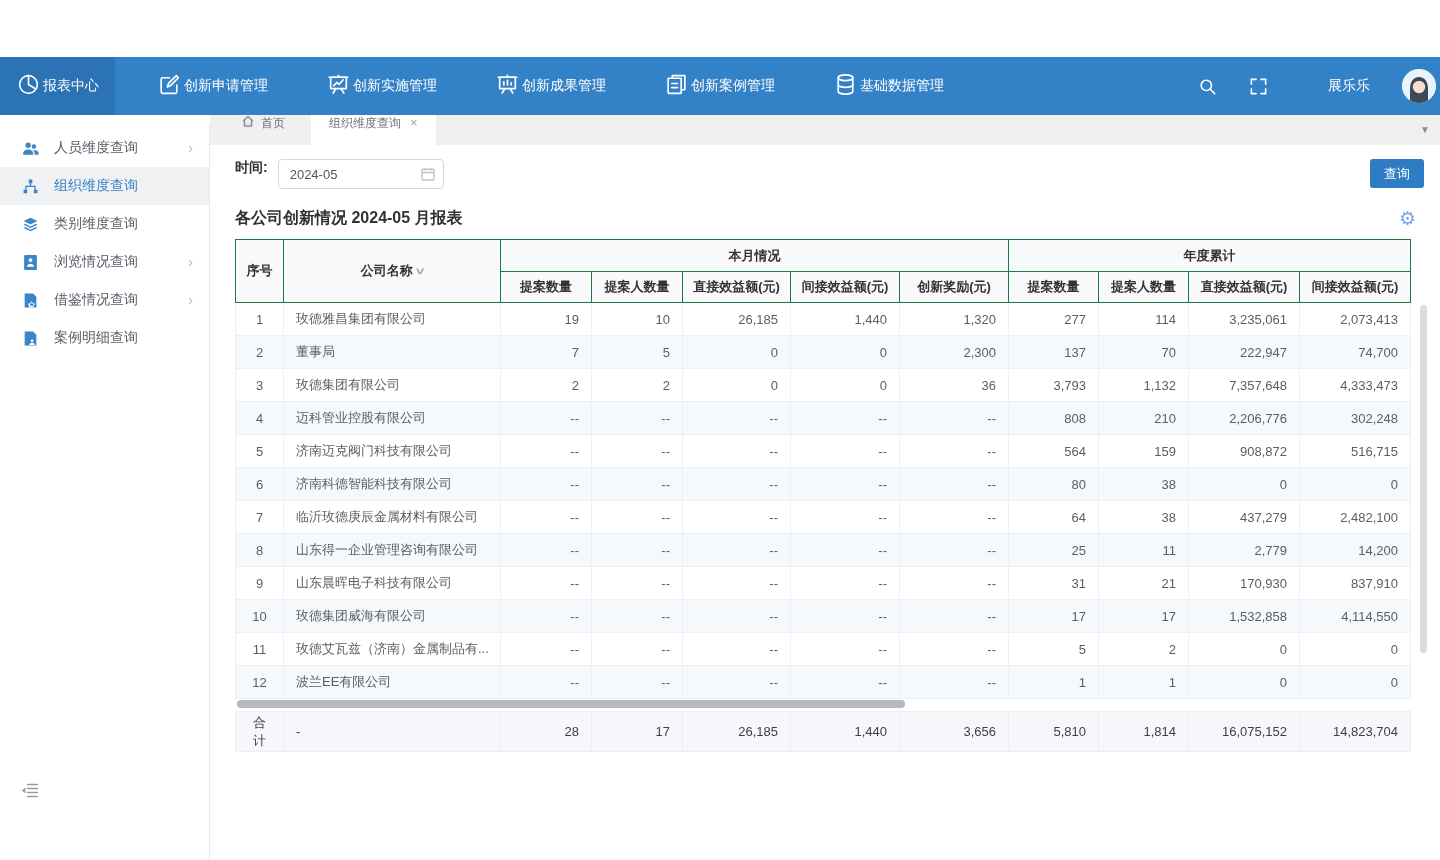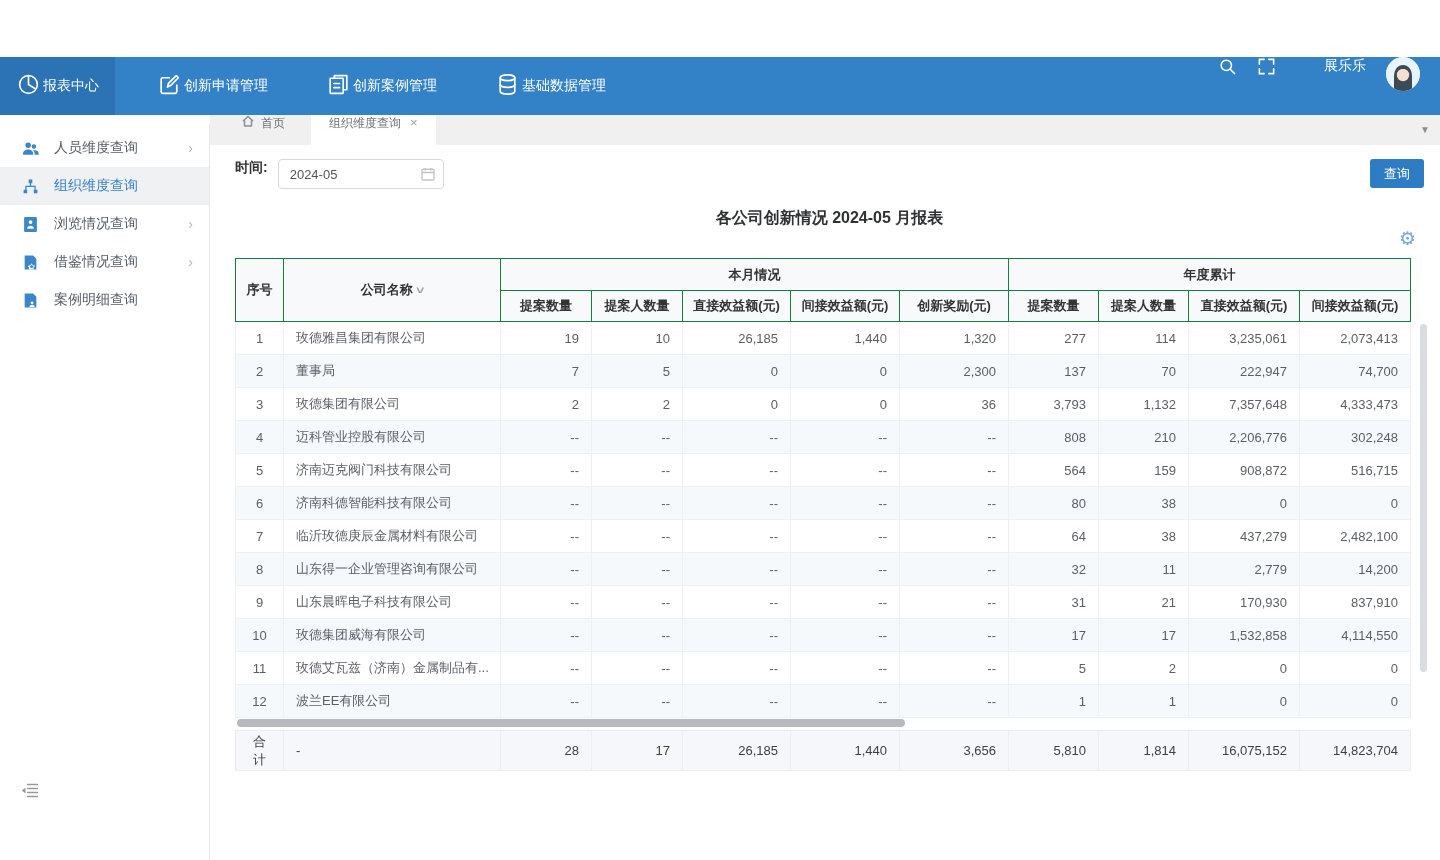--- a/index.html
+++ b/index.html
@@ -8,21 +8,21 @@
   .page { position:relative; width:1440px; height:860px; background:#fff; overflow:hidden; }
 
   
   .topbar { position:absolute; top:57px; left:0; right:0; height:58px; background:#3381c7; display:flex; align-items:stretch; }
   .logo { width:210px; display:flex; align-items:center; justify-content:center; color:#fff; font-size:22px; font-weight:bold; letter-spacing:2px; }
   .topnav { display:flex; align-items:stretch; }
   .nav-item { display:flex; flex-direction:row; align-items:center; justify-content:center; gap:2px; padding:0 16px; margin-right:26px; color:#fff; cursor:pointer; }
   .nav-item.active { background:#2b73b4; }
   .nav-item svg { width:25px; height:25px; stroke:#fff; fill:none; stroke-width:1.6; stroke-linecap:round; stroke-linejoin:round; }
   .nav-label { font-size:14px; white-space:nowrap; }
-  .topbar-right { margin-left:auto; display:flex; gap:20px; padding-right:20px; color:#fff; }
+  .topbar-right { margin-left:auto; display:flex; align-items:center; gap:32px; padding-right:4px; color:#fff; }
   .tb-icon svg { width:19px; height:19px; stroke:#fff; fill:none; stroke-width:2; stroke-linecap:round; display:block; }
   .username { font-size:14px; margin-left:28px; }
   .avatar { width:34px; height:34px; border-radius:50%; overflow:hidden; background:#eaf4fb; }
 
   
   .sidebar { position:absolute; top:124px; left:0; bottom:0; width:210px; background:#fff; border-right:1px solid #e6e8eb; padding-top:5px; }
   .side-item { height:38px; display:flex; align-items:center; gap:15px; padding:0 16px 0 22px; font-size:14px; color:#565d68; cursor:pointer; }
   .side-item.active { background:#f0f1f3; color:#3381c7; }
   .side-item svg { width:17px; height:17px; fill:#3a86c8; flex:none; }
   .side-chevron { margin-left:auto; color:#b3b7bd; font-size:14px; line-height:1; }
@@ -40,21 +40,21 @@
 
   .content { padding:14px 16px 0 25px; }
   .filter-row { display:flex; align-items:flex-start; }
   .filter-label { font-size:14px; font-weight:bold; color:#333; margin-right:10px; }
   .date-box { position:relative; width:166px; }
   .date-box input { width:166px; height:30px; border:1px solid #d5d9de; border-radius:4px; padding:0 30px 0 11px; font-size:13px; color:#555; outline:none; font-family:inherit; }
   .cal-icon { position:absolute; right:9px; top:8px; }
   .cal-icon svg { width:14px; height:14px; stroke:#bfc4cc; fill:none; stroke-width:1.4; display:block; }
   .query-btn { margin-left:auto; width:54px; height:29px; background:#2e7cc3; border:none; border-radius:3px; color:#fff; font-size:13px; cursor:pointer; font-family:inherit; }
 
-  .report-head { display:flex; align-items:center; margin:19px 0 10px;flex-direction:column; }
+  .report-head { display:flex; align-items:center; margin:19px 0 10px; }
   .report-title { font-size:16px; font-weight:bold; color:#303133; }
   .gear-btn { margin-left:auto; margin-right:8px; color:#7ba3ea; font-size:19px; line-height:1; cursor:pointer; }
 
   
   .table-zone { position:relative; width:1175px; }
   table { border-collapse:collapse; table-layout:fixed; width:1175px; }
   .grid thead th { background:#f8f9fb; border:1px solid #15803d; font-size:13px; color:#333; font-weight:600; }
   .grid thead tr.group-row th { height:32px; }
   .grid thead tr.sub-row th { height:31px; }
   .grid tbody td { border:1px solid #edf0f4; height:33px; font-size:13px; color:#5a5e66; padding:0 12px; overflow:hidden; white-space:nowrap; }
@@ -87,20 +87,42 @@
         <span class="nav-label">报表中心</span>
       </div>
       <div class="nav-item">
         <span>
           <svg viewBox="0 0 24 24">
               <path d="M19 12.5V19a1.5 1.5 0 0 1-1.5 1.5h-12A1.5 1.5 0 0 1 4 19V7a1.5 1.5 0 0 1 1.5-1.5H12"></path>
               <path d="M10 14.5l1-3.5L18.5 3.5l2 2L13 13z"></path>
             </svg>
         </span>
         <span class="nav-label">创新申请管理</span>
+      </div>
+      <div class="nav-item">
+        <span>
+          <svg viewBox="0 0 24 24">
+              <path d="M3 5h18"></path>
+              <rect x="4.5" y="5" width="15" height="11" rx="0.5"></rect>
+              <path d="M7.5 13l3-3 2 2 4-4.5"></path>
+              <path d="M12 3.2V5M9.5 16l-2.6 4.2M14.5 16l2.6 4.2"></path>
+            </svg>
+        </span>
+        <span class="nav-label">创新实施管理</span>
+      </div>
+      <div class="nav-item">
+        <span>
+          <svg viewBox="0 0 24 24">
+              <path d="M3 5h18"></path>
+              <rect x="4.5" y="5" width="15" height="11" rx="0.5"></rect>
+              <path d="M8.5 12.5V9.5M12 12.5V8M15.5 12.5v-2"></path>
+              <path d="M12 3.2V5M9.5 16l-2.6 4.2M14.5 16l2.6 4.2"></path>
+            </svg>
+        </span>
+        <span class="nav-label">创新成果管理</span>
       </div>
       <div class="nav-item">
         <span>
           <svg viewBox="0 0 24 24">
               <path d="M8 6V3.5h12V17h-3"></path>
               <rect x="4" y="6" width="12.5" height="14.5" rx="0.5"></rect>
               <path d="M7.5 11h5.5M7.5 15h5.5"></path>
             </svg>
         </span>
         <span class="nav-label">创新案例管理</span>
@@ -147,20 +169,26 @@
           <path d="M5.8 7.6a2.6 2.6 0 1 0 0-5.2 2.6 2.6 0 0 0 0 5.2zm5.4.6a2.1 2.1 0 1 0 0-4.2 2.1 2.1 0 0 0 0 4.2zM1 13.2c0-2.6 2.1-4.2 4.8-4.2s4.8 1.6 4.8 4.2v.6H1zm10.9.6v-.6c0-1.4-.5-2.6-1.4-3.4.5-.15 1-.2 1.5-.2 2.1 0 3.7 1.3 3.7 3.4v.8z"></path>
         </svg>
       <span>人员维度查询</span>
       <span class="side-chevron">›</span>
     </div>
     <div class="side-item active">
       <svg viewBox="0 0 16 16">
           <path d="M6.3 1.5h3.4v3.4H6.3zM1.5 11h3.4v3.4H1.5zm9.6 0h3.4v3.4h-3.4zM7.4 4.9h1.2v2.3h4.3V11h-1.2V8.4H4.3V11H3.1V7.2h4.3z"></path>
         </svg>
       <span>组织维度查询</span>
+    </div>
+    <div class="side-item">
+      <svg viewBox="0 0 16 16">
+          <path d="M8 1.6l6.5 3.2L8 8 1.5 4.8zM3 7.4L8 9.9l5-2.5 1.5.8-6.5 3.2-6.5-3.2zm0 3L8 12.9l5-2.5 1.5.8L8 14.4l-6.5-3.2z"></path>
+        </svg>
+      <span>类别维度查询</span>
     </div>
     <div class="side-item">
       <svg viewBox="0 0 16 16">
           <path d="M3 1h10a1 1 0 0 1 1 1v12a1 1 0 0 1-1 1H3a1 1 0 0 1-1-1V2a1 1 0 0 1 1-1zm5 6.5a1.8 1.8 0 1 0 0-3.6 1.8 1.8 0 0 0 0 3.6zM4.8 12c0-1.8 1.4-2.9 3.2-2.9s3.2 1.1 3.2 2.9z" fill-rule="evenodd"></path>
         </svg>
       <span>浏览情况查询</span>
       <span class="side-chevron">›</span>
     </div>
     <div class="side-item">
       <svg viewBox="0 0 16 16">
@@ -362,21 +390,21 @@
               </tr>
 
               <tr>
                 <td class="seq">8</td>
                 <td class="company">山东得一企业管理咨询有限公司</td>
                 <td class="num">--</td>
                 <td class="num">--</td>
                 <td class="num">--</td>
                 <td class="num">--</td>
                 <td class="num">--</td>
-                <td class="num">32</td>
+                <td class="num">25</td>
                 <td class="num">11</td>
                 <td class="num">2,779</td>
                 <td class="num">14,200</td>
               </tr>
 
               <tr>
                 <td class="seq">9</td>
                 <td class="company">山东晨晖电子科技有限公司</td>
                 <td class="num">--</td>
                 <td class="num">--</td>

